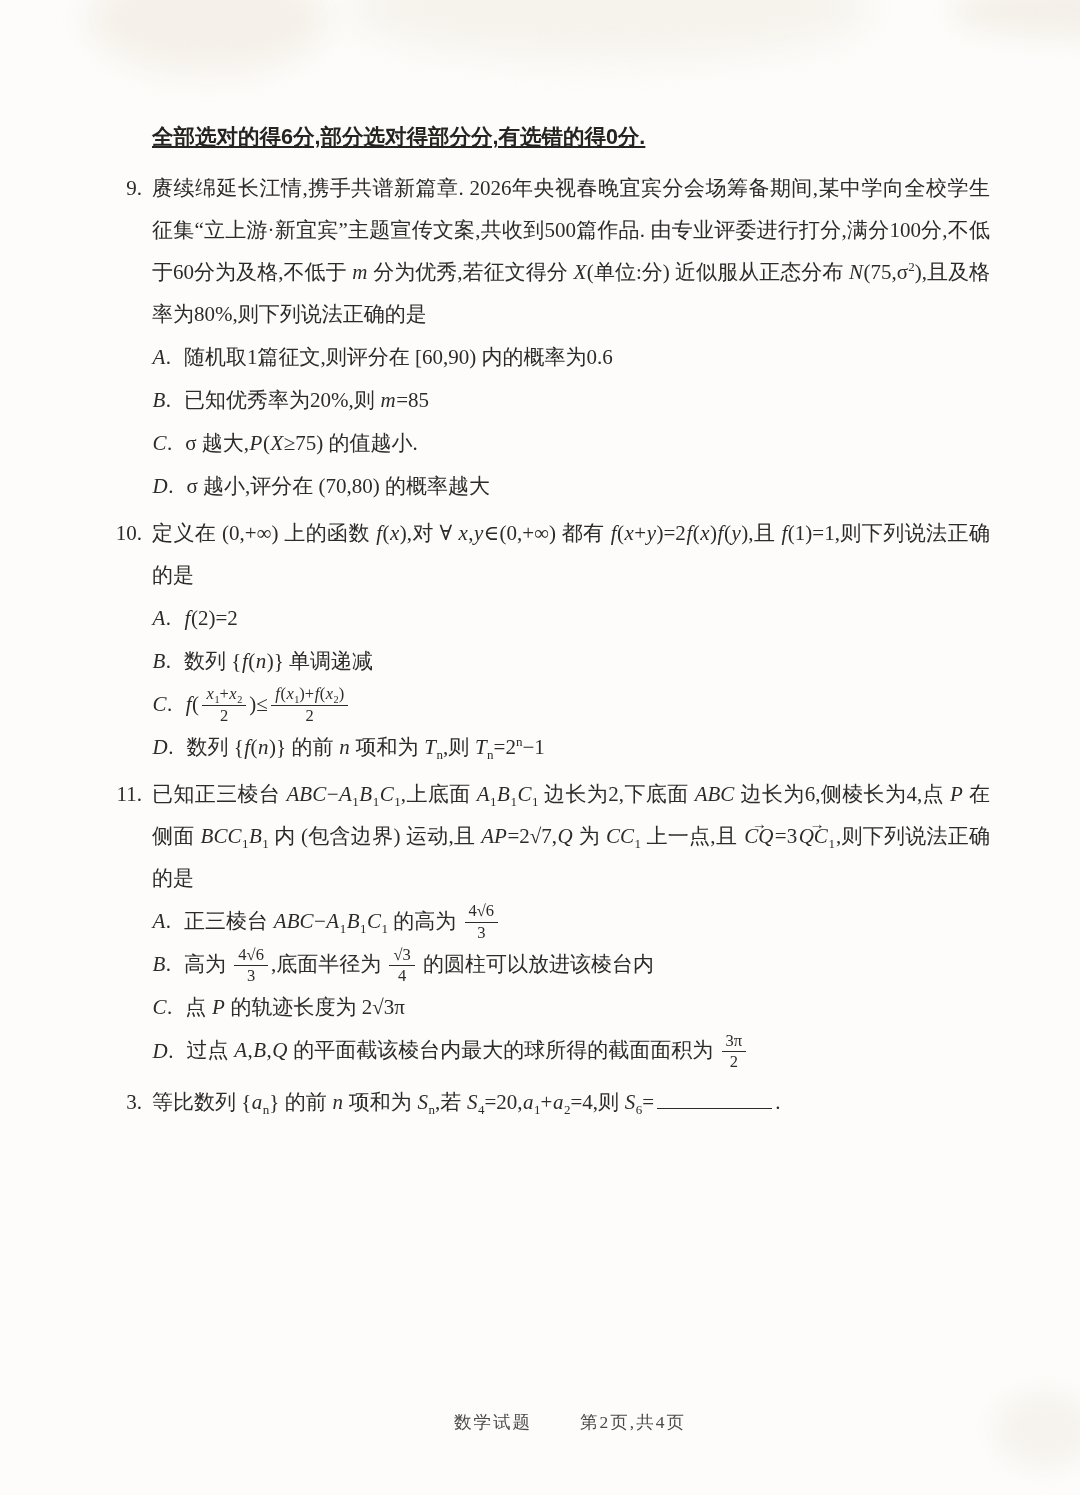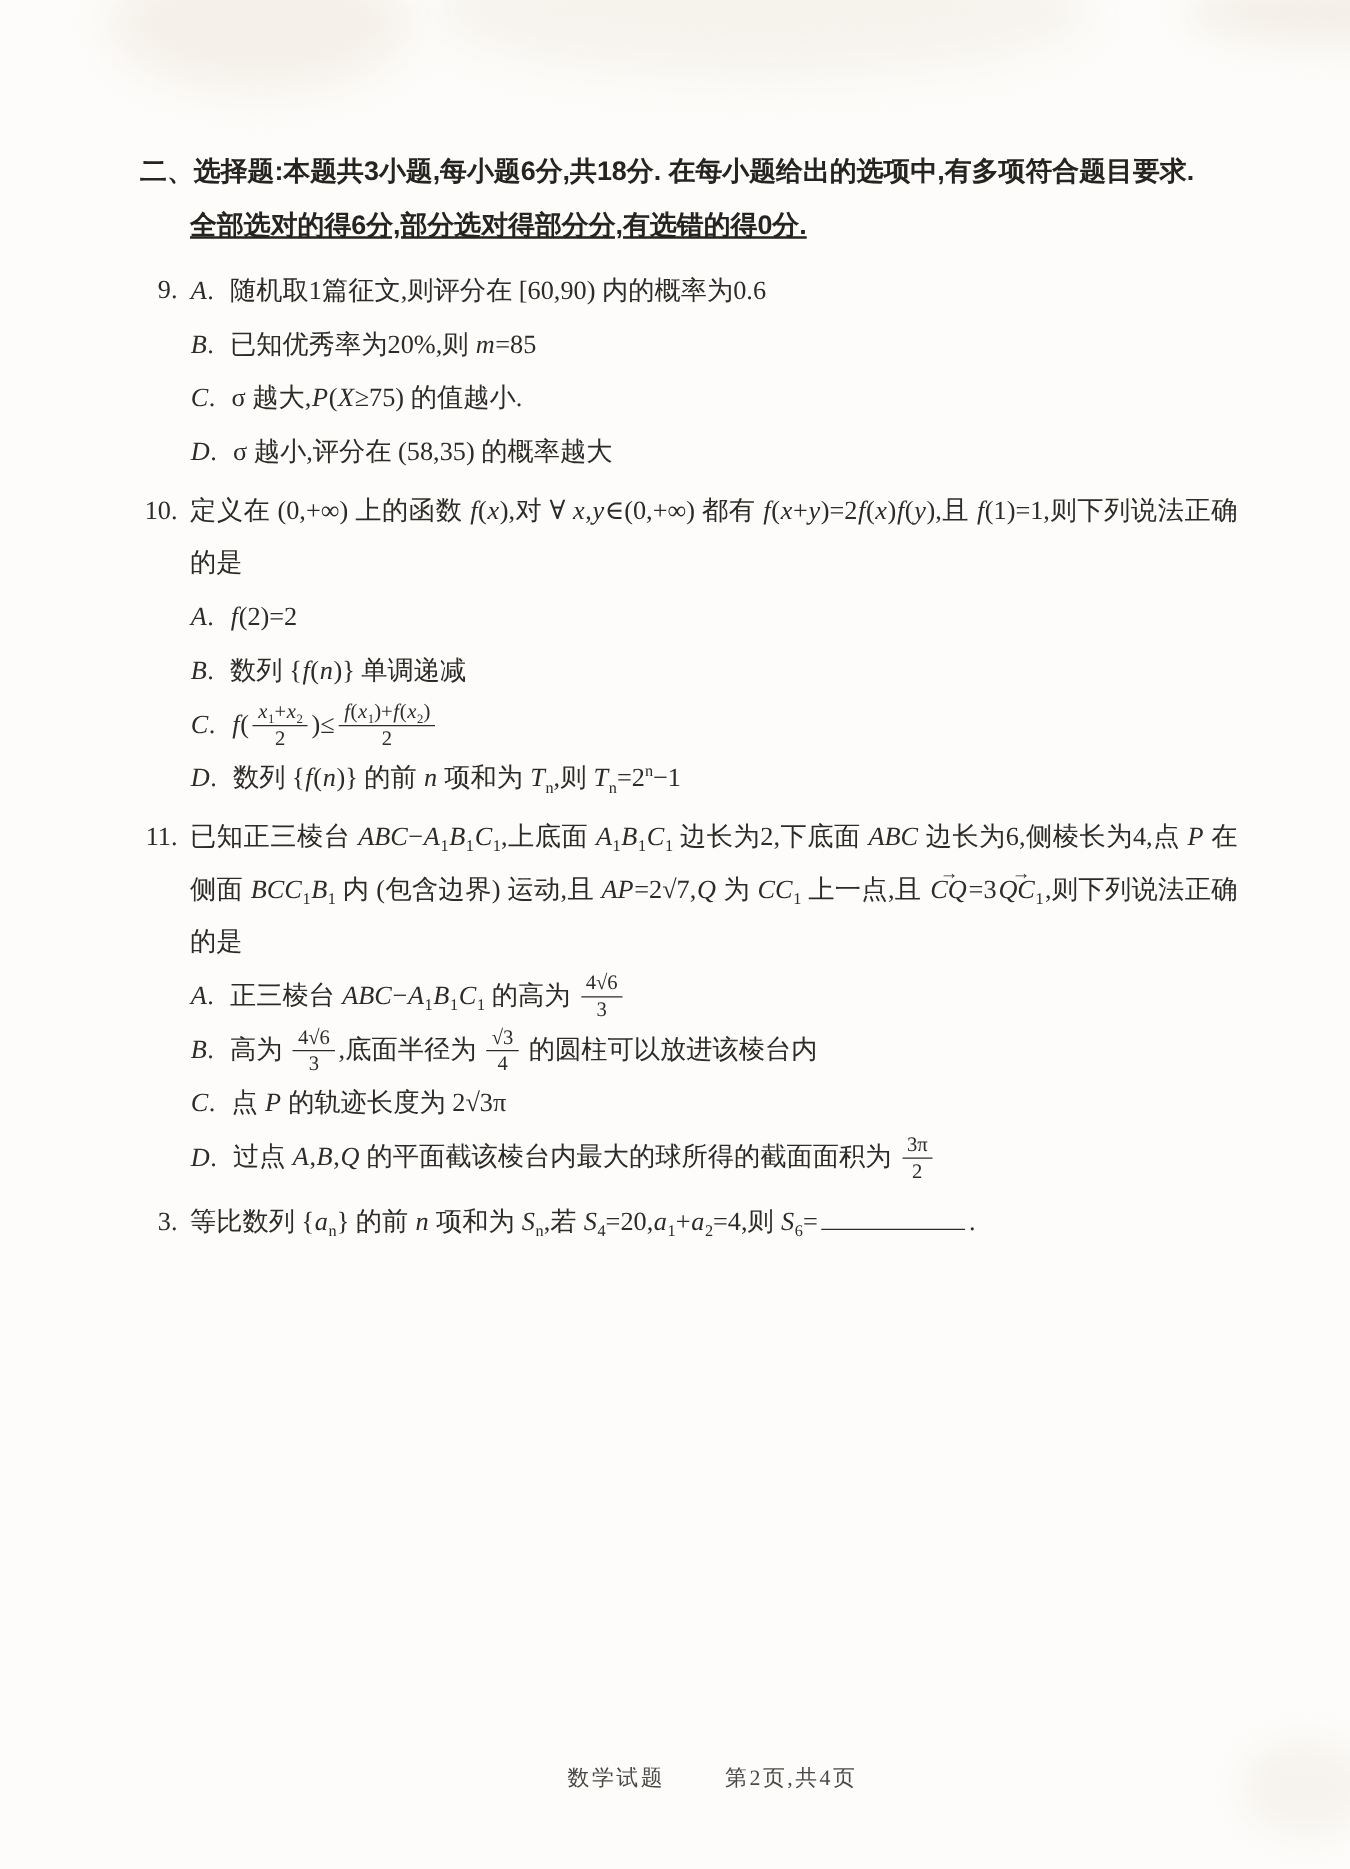--- a/index.html
+++ b/index.html
@@ -56,45 +56,45 @@
 <div class="page">
 
   <div class="artifact a1"></div>
   <div class="artifact a2"></div>
   <div class="artifact a3"></div>
   <div class="artifact a4"></div>
 
   <div class="content">
 
     <div class="sec-heading">
-      <div class="h-line1 math">二、选择题:本题共3小题,每小题6分,共18分. 在每小题给出的选项中,有多项符合题目要求.</div>
       <div class="h-line2 math">全部选对的得6分,部分选对得部分分,有选错的得0分.</div>
     </div>
 
     <div class="section">
 
       <div class="q">
         <div class="q-num">9.</div>
         <div class="q-body">
+          <p class="stem math">赓续绵延长江情,携手共谱新篇章. 2026年央视春晚宜宾分会场筹备期间,某中学向全校学生征集“立上游·新宜宾”主题宣传文案,共收到500篇作品. 由专业评委进行打分,满分100分,不低于60分为及格,不低于 <i>m</i> 分为优秀,若征文得分 <i>X</i>(单位:分) 近似服从正态分布 <i>N</i>(75,σ<sup>2</sup>),且及格率为80%,则下列说法正确的是</p>
           <div class="opts">
             <div class="opt">
               <span class="opt-label math"><i>A</i>.</span>
               <span class="opt-text math">随机取1篇征文,则评分在 [60,90) 内的概率为0.6</span>
             </div>
             <div class="opt">
               <span class="opt-label math"><i>B</i>.</span>
               <span class="opt-text math">已知优秀率为20%,则 <i>m</i>=85</span>
             </div>
             <div class="opt">
               <span class="opt-label math"><i>C</i>.</span>
               <span class="opt-text math">σ 越大,<i>P</i>(<i>X</i>≥75) 的值越小.</span>
             </div>
             <div class="opt">
               <span class="opt-label math"><i>D</i>.</span>
-              <span class="opt-text math">σ 越小,评分在 (58,35) 的概率越大</span>
+              <span class="opt-text math">σ 越小,评分在 (70,80) 的概率越大</span>
             </div>
           </div>
         </div>
       </div>
 
       <div class="q">
         <div class="q-num">10.</div>
         <div class="q-body">
           <p class="stem math">定义在 (0,+∞) 上的函数 <i>f</i>(<i>x</i>),对 ∀ <i>x</i>,<i>y</i>∈(0,+∞) 都有 <i>f</i>(<i>x</i>+<i>y</i>)=2<i>f</i>(<i>x</i>)<i>f</i>(<i>y</i>),且 <i>f</i>(1)=1,则下列说法正确的是</p>
           <div class="opts">

